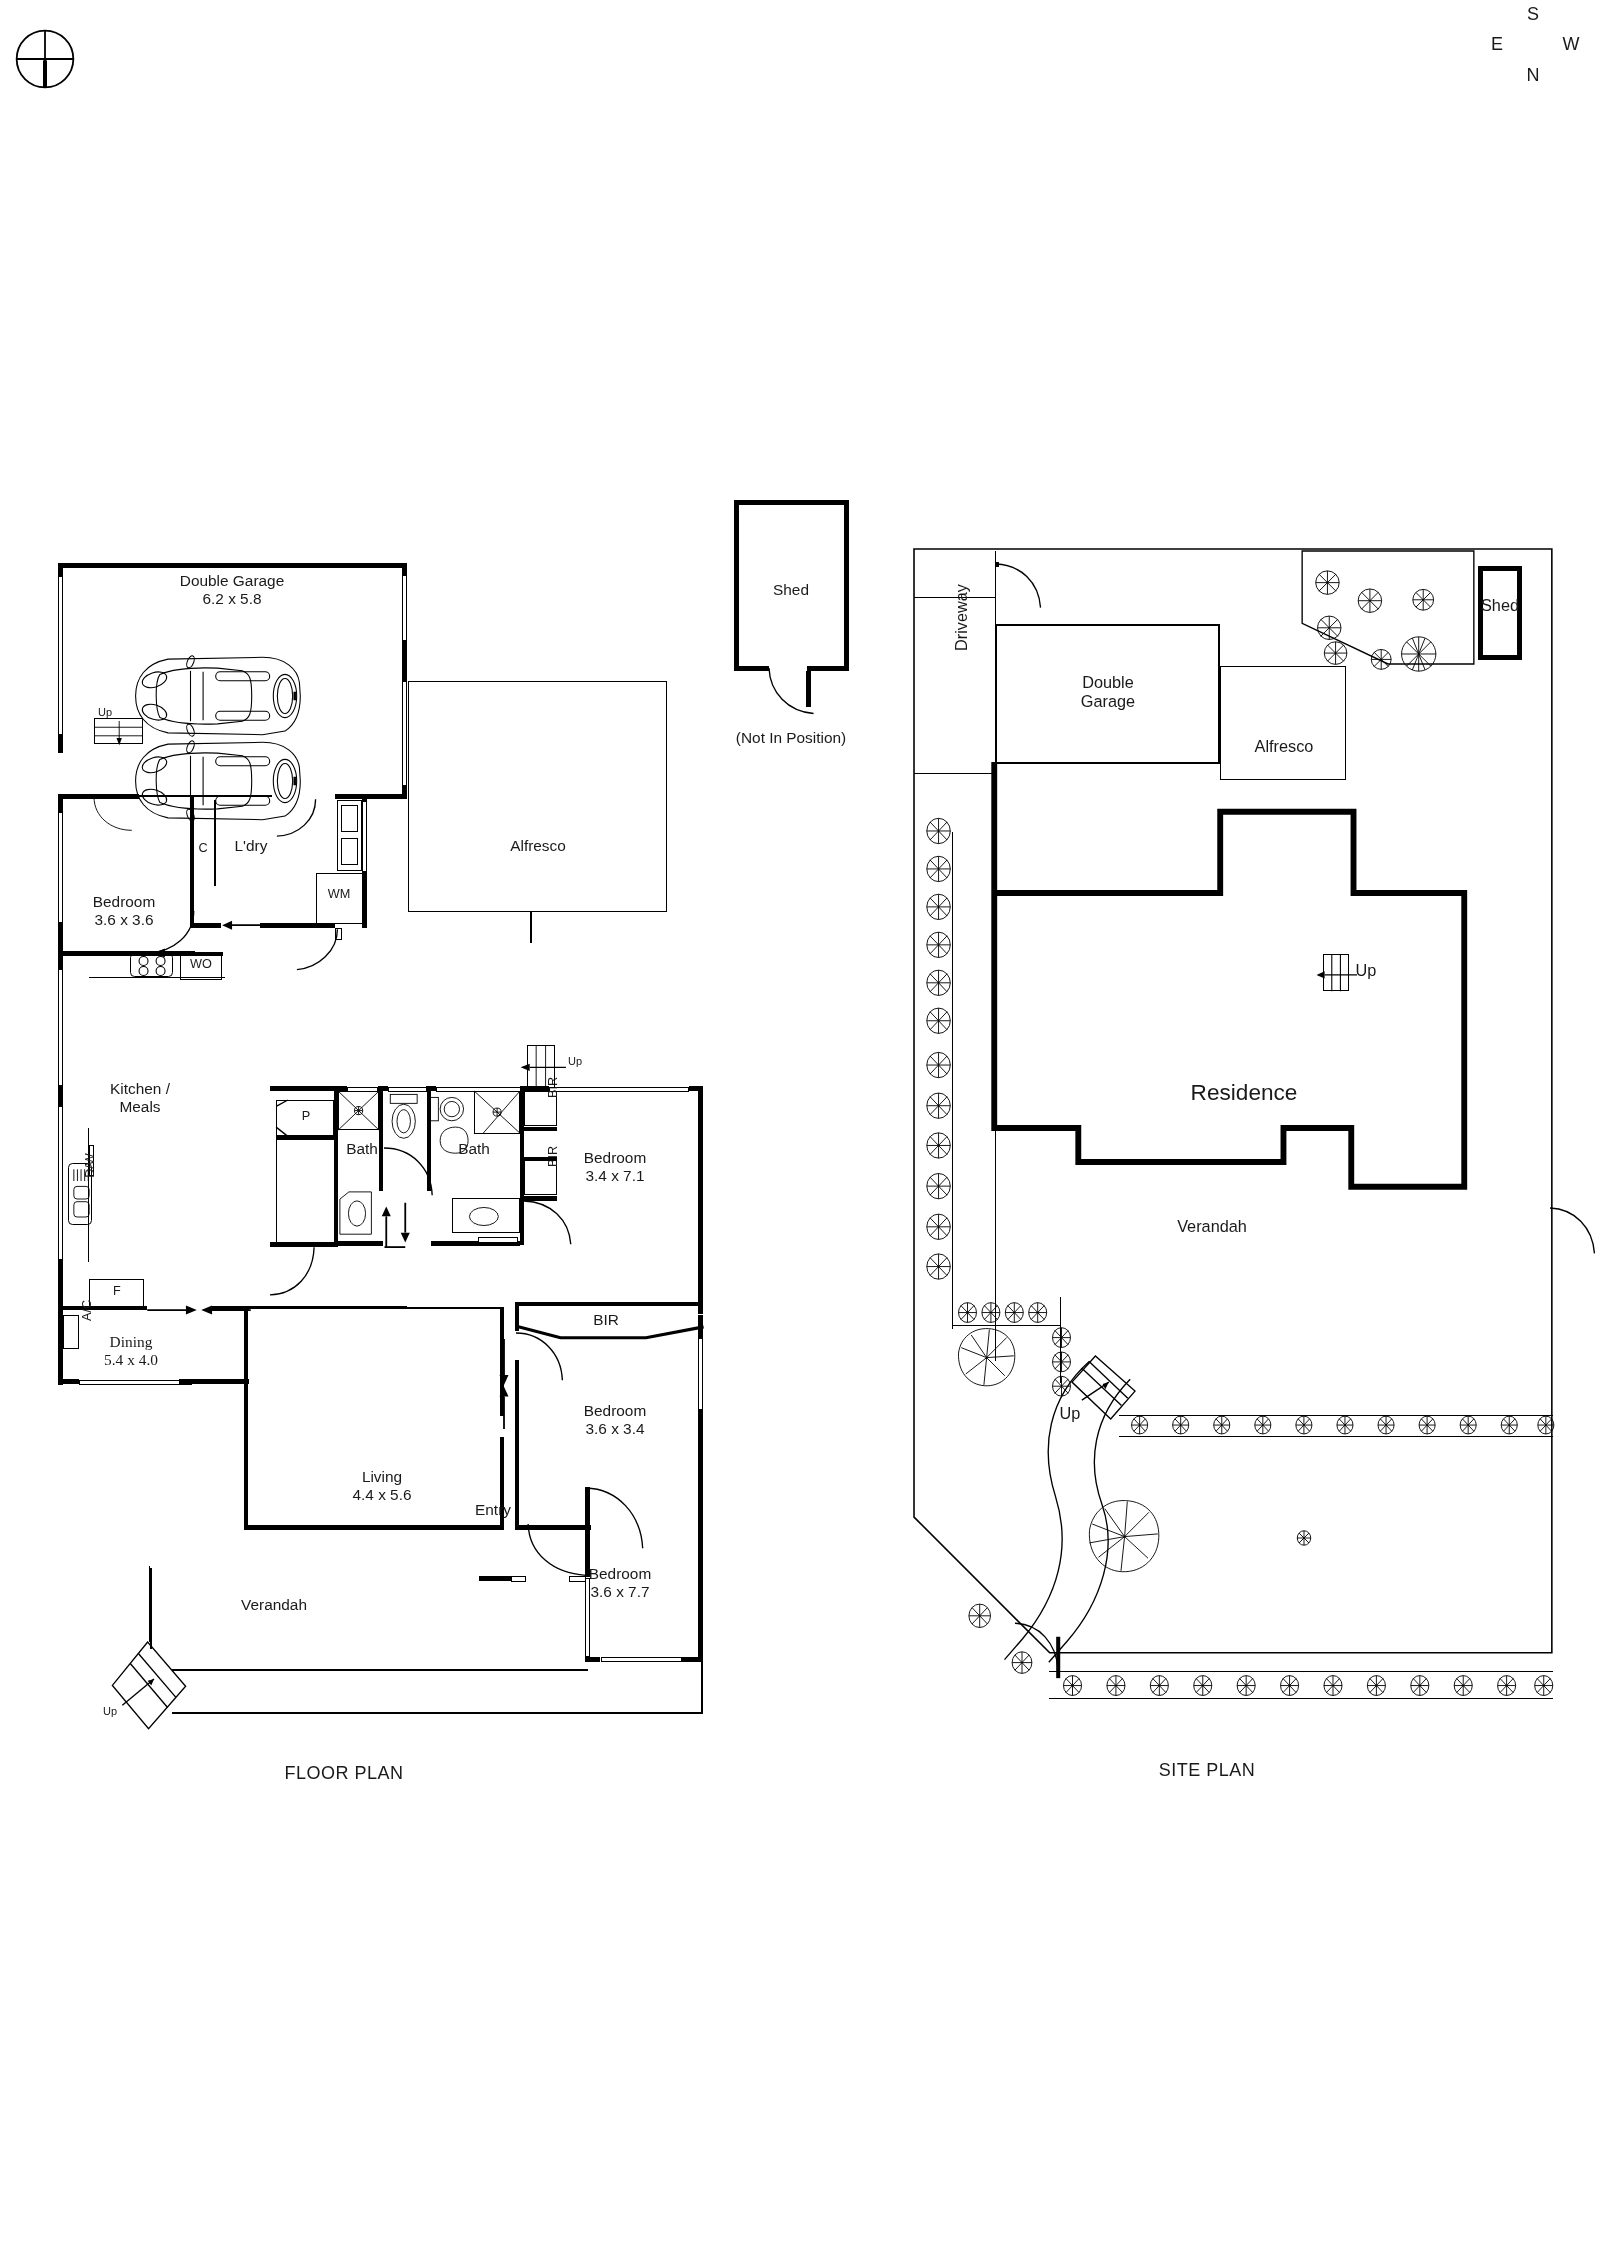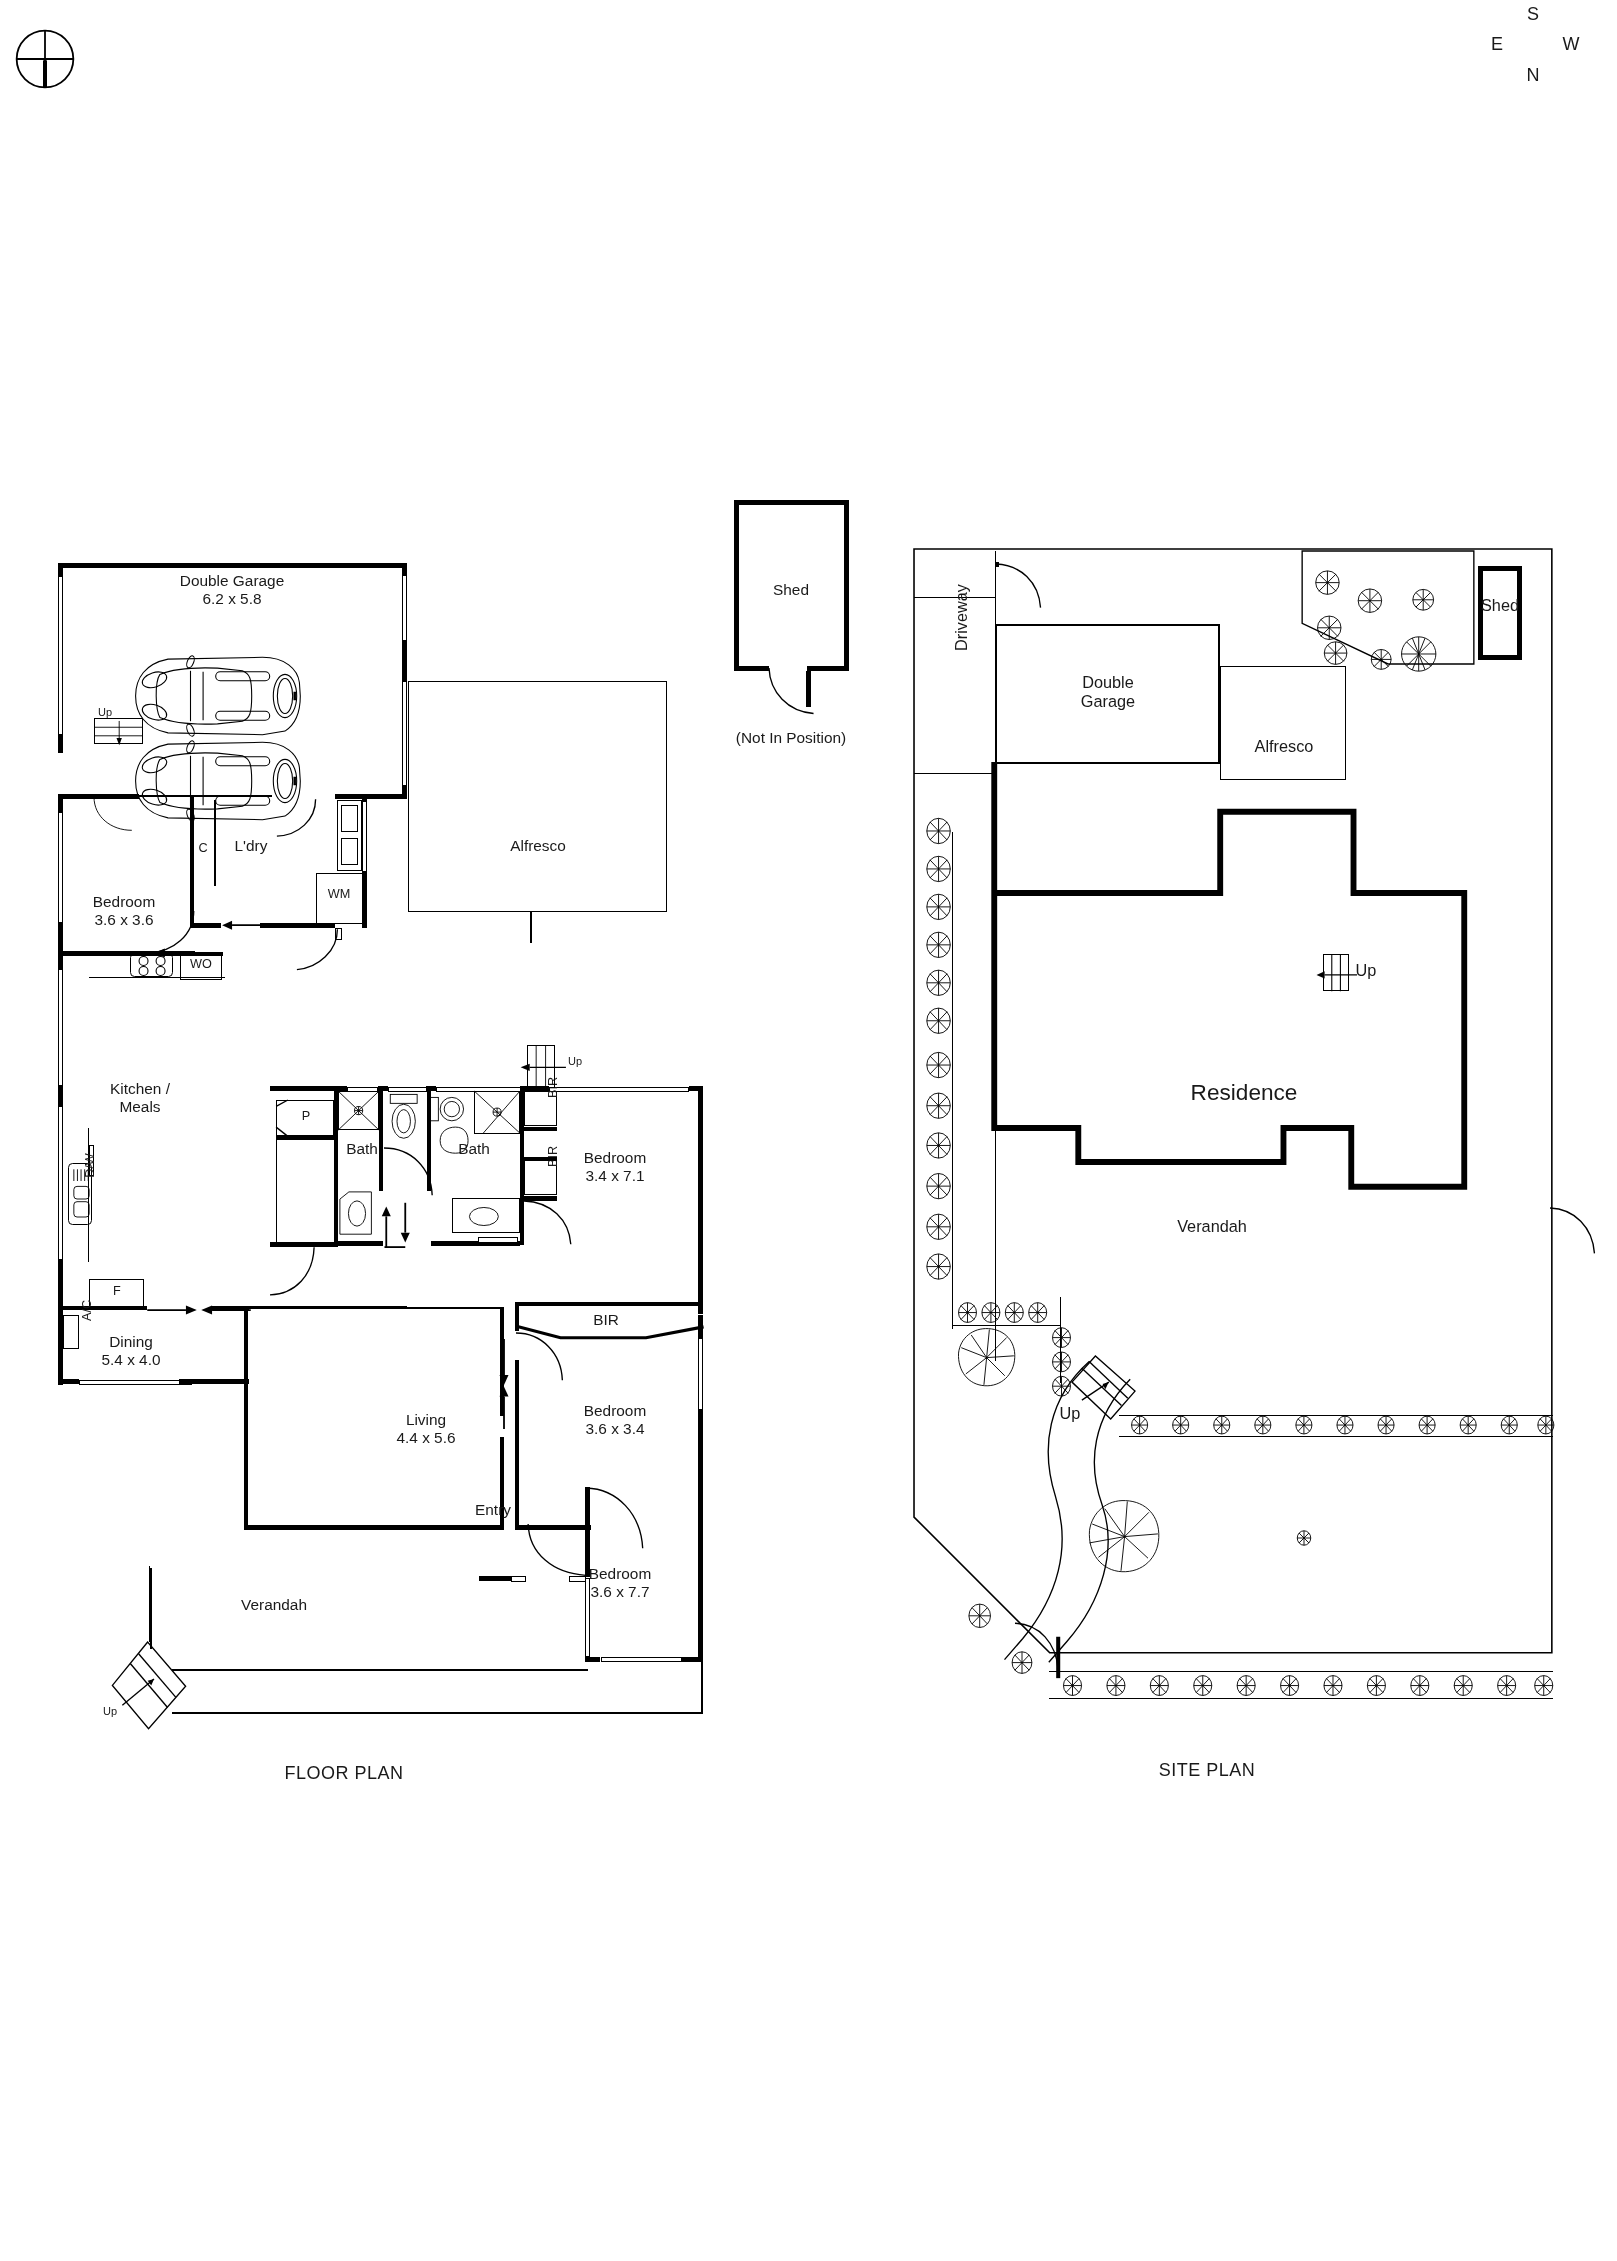--- a/index.html
+++ b/index.html
@@ -223,36 +223,36 @@
   <svg width="104" height="18" viewBox="0 0 230 40" style="left:147px;top:1302px;">
     <line x1="0" y1="18" x2="86" y2="18" class="s-none" stroke-width="4"></line>
     <path d="M86,8 L86,28 L110,18 Z" class="f-blk"></path>
     <line x1="230" y1="18" x2="144" y2="18" class="s-none" stroke-width="4"></line>
     <path d="M144,8 L144,28 L120,18 Z" class="f-blk"></path>
   </svg>
 
   <div class="box" style="left:63px;top:1315px;width:16.3px;height:34px;border-width:0.9px;"></div>
   <div class="lbl t-small rot" style="left:80px;top:1321px;transform:rotate(-90deg);transform-origin:left top;">A/C</div>
 
-  <div class="lbl c t-room" style="left:131px;top:1333px;">
+  <div class="lbl c t-room" style="left:131px;top:1333px;font-family:Liberation Serif, serif;">
     <span>Dining</span><br>
     <span>5.4 x 4.0</span>
   </div>
   <div class="w" style="left:58px;top:1379px;width:21px;height:5px;"></div>
   <div class="box" style="left:79px;top:1380px;width:113px;height:5.4px;"></div>
   <div class="w" style="left:192px;top:1379px;width:57px;height:5px;"></div>
 
   <div class="w" style="left:244px;top:1306px;width:4.1px;height:77px;"></div>
   <div class="w" style="left:244px;top:1379px;width:4.1px;height:149px;"></div>
   <div class="w" style="left:244px;top:1306px;width:163px;height:3.2px;"></div>
   <div class="wl" style="left:407px;top:1307px;width:95px;height:1.8px;"></div>
   <div class="w" style="left:500px;top:1307px;width:4.1px;height:109px;"></div>
   <div class="w" style="left:244px;top:1525px;width:260px;height:5px;"></div>
   <div class="w" style="left:500px;top:1437px;width:4.1px;height:93px;"></div>
-  <div class="lbl c t-room" style="left:382px;top:1411px;margin-left:44px;">
+  <div class="lbl c t-room" style="left:382px;top:1468px;">
     <span>Living</span><br>
     <span>4.4 x 5.6</span>
   </div>
   <svg width="18" height="90" viewBox="0 0 40 200" style="left:495px;top:1339px;">
     <line x1="20" y1="0" x2="20" y2="80" class="s-none" stroke-width="4"></line>
     <path d="M10,80 L30,80 L20,102 Z" class="f-blk"></path>
     <line x1="20" y1="200" x2="20" y2="128" class="s-none" stroke-width="4"></line>
     <path d="M10,128 L30,128 L20,106 Z" class="f-blk"></path>
   </svg>
 

